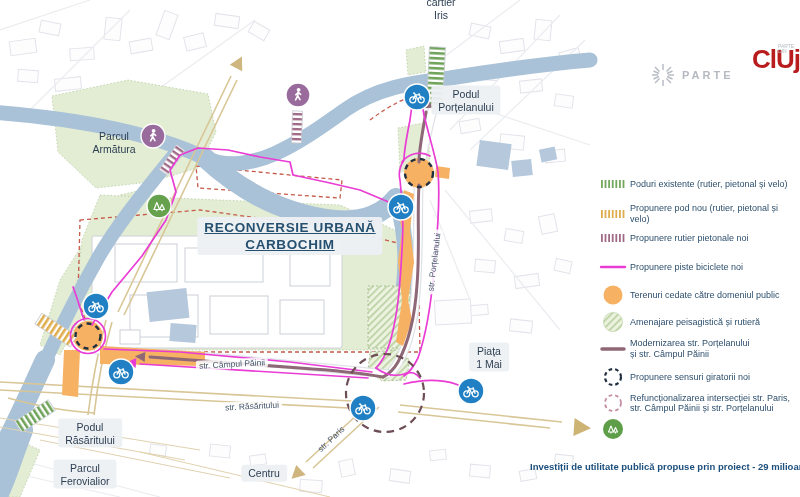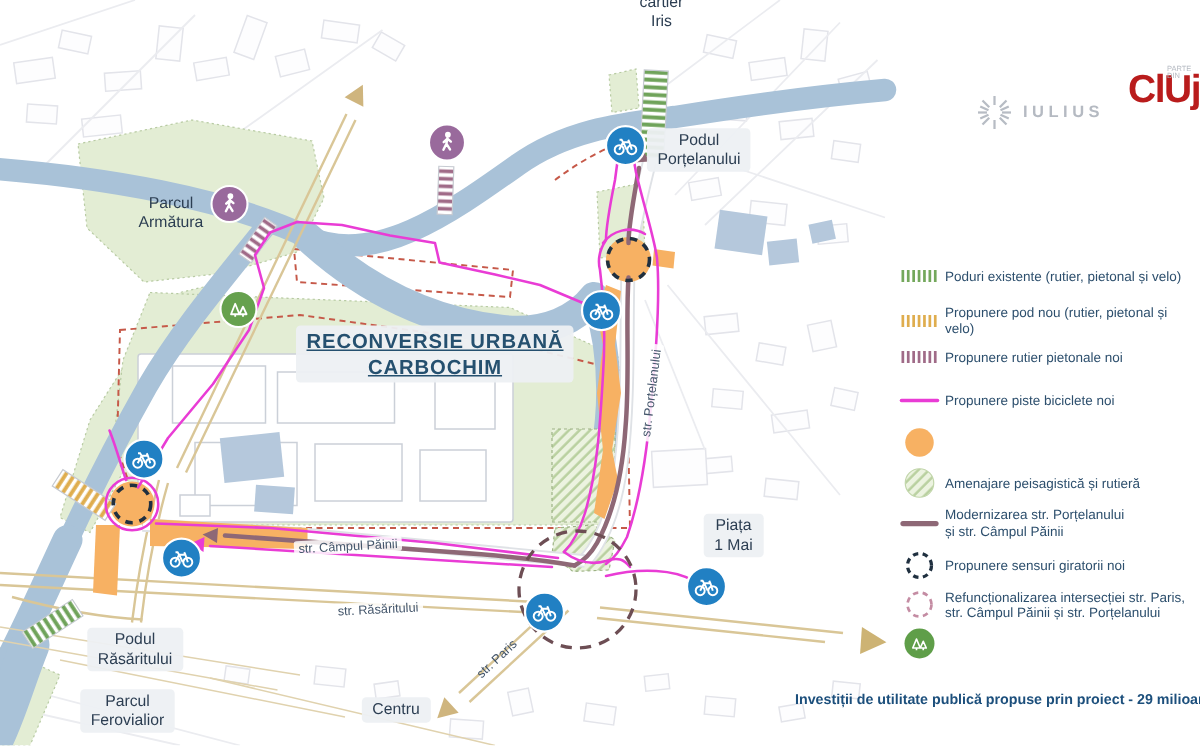--- a/index.html
+++ b/index.html
@@ -395,20 +395,21 @@
           </svg>
         </span>
     <span class="legend-text">Propunere piste biciclete noi</span>
   </div>
   <div class="legend-row" style="left:596px;top:284px;">
     <span class="legend-swatch">
           <svg width="28" height="22">
             <circle cx="14" cy="11" r="9.5" fill="#f7b163"></circle>
           </svg>
         </span>
+    <span class="legend-text">Terenuri cedate către domeniul public</span>
   </div>
   <div class="legend-row" style="left:596px;top:311px;">
     <span class="legend-swatch">
           <svg width="28" height="22">
             <circle cx="14" cy="11" r="9.5" fill="url(#hatchGreen)" stroke="#c2d6ab" stroke-width="0.8"></circle>
           </svg>
         </span>
     <span class="legend-text">Amenajare peisagistică și rutieră</span>
   </div>
   <div class="legend-row" style="left:596px;top:338px;">
@@ -460,21 +461,21 @@
         <line x1="5" y1="5" x2="9.5" y2="9.5"></line>
             <line x1="16.5" y1="16.5" x2="21" y2="21"></line>
         <line x1="5" y1="21" x2="9.5" y2="16.5"></line>
             <line x1="16.5" y1="9.5" x2="21" y2="5"></line>
         <line x1="3.5" y1="9" x2="9" y2="11.5"></line>
             <line x1="17" y1="14.5" x2="22.5" y2="17"></line>
         <line x1="3.5" y1="17" x2="9" y2="14.5"></line>
             <line x1="17" y1="11.5" x2="22.5" y2="9"></line>
       </g>
     </svg>
-    <span id="iulius-text">IULIUS</span>
+    <span id="iulius-text">PARTE</span>
   </div>
   <div id="cluj">ClUj</div>
   <div id="cluj-small">PARTE
 DIN</div>
 </div>
 
 <div id="footer-note">Investiții de utilitate publică propuse prin proiect - 29 milioane de euro</div>
 
 </div>
 

